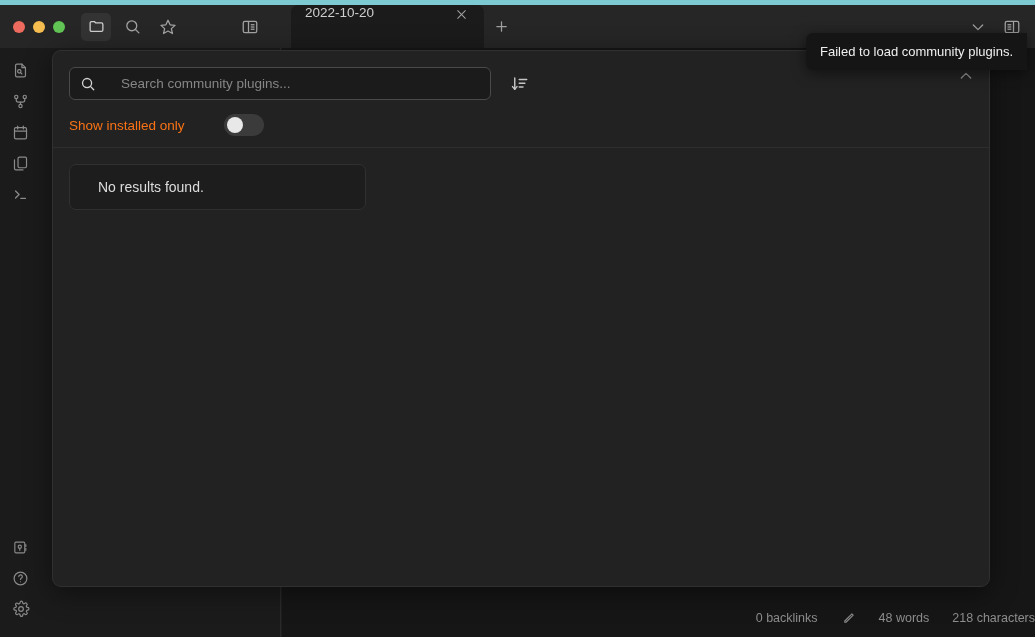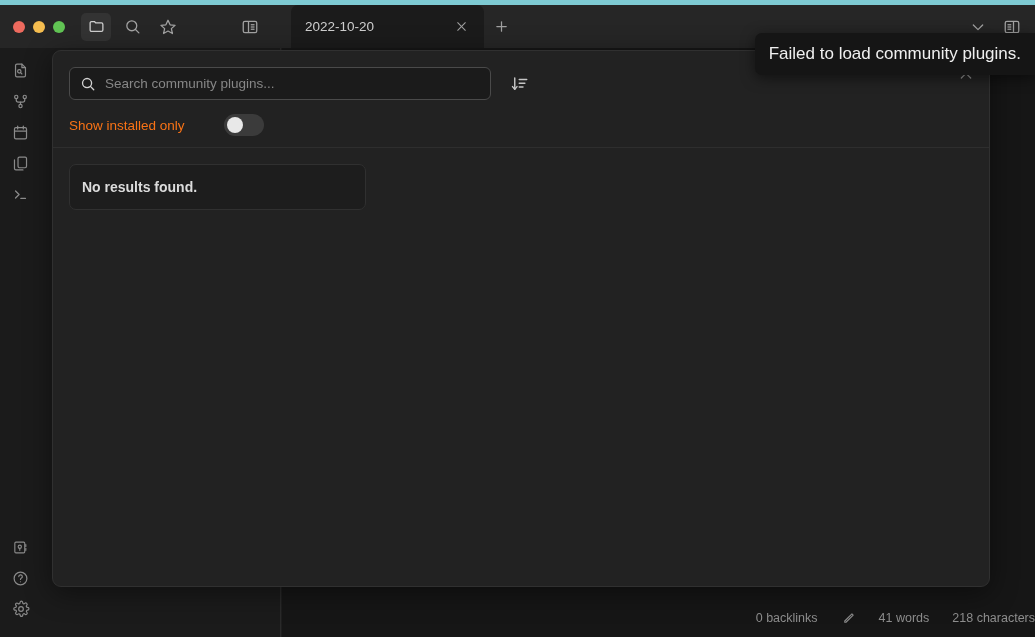--- a/index.html
+++ b/index.html
@@ -51,21 +51,21 @@
   
   .tabs {
     position: absolute; top: 5px; left: 291px;
     height: 43px;
     display: flex; align-items: flex-end;
   }
   .tab {
     width: 193px; height: 43px;
     background: #1b1b1b;
     border-radius: 7px 7px 0 0;
-    display: flex; align-items: center;
+    display: flex; align-items: flex-start;
     padding: 0 14px;
     position: relative;
   }
   .tab-title {
     flex: 1;
     font-size: 13.5px;
     color: #cfcfcf;
     white-space: nowrap; overflow: hidden;
   }
   .tab-close {
@@ -164,20 +164,21 @@
     gap: 9px;
   }
   .search-icon { color: #d2d2d2; display: flex; align-items: center; }
   .search-input {
     flex: 1;
     background: transparent; border: none; outline: none;
     color: #dadada;
     font-family: "Liberation Sans", sans-serif;
     font-size: 13.5px;
     caret-color: #dcdcdc;
+    margin-left: 16px;
   }
   .search-input::placeholder { color: #868686; }
   .sort-btn {
     width: 26px; height: 26px;
     display: flex; align-items: center; justify-content: center;
     color: #c6c6c6;
     margin-left: 6px;
   }
   .toggle-row {
     display: flex; align-items: center;
@@ -202,39 +203,38 @@
   .count-row {
     margin-top: 12px;
     font-size: 13.5px; color: #d6d6d6;
   }
   .modal-body { padding: 16px; }
   .no-results {
     width: 297px;
     background: #1d1d1d;
     border: 1px solid #303030;
     border-radius: 7px;
-    padding: 14px 12px;
+    padding: 14px 28px;
     font-size: 14px;
     color: #dcdcdc;
-    font-weight: bold;
   }
   .modal-collapse {
     position: absolute; right: 12px; top: 14px;
     width: 22px; height: 22px;
     display: flex; align-items: center; justify-content: center;
     color: #8e8e8e;
   }
 
   
   .toast {
     position: absolute;
-    right: 0px; top: 33px;
+    right: 8px; top: 33px;
     background: #151515;
     color: #efefef;
-    font-size: 17px;
+    font-size: 13px;
     padding: 11px 14px;
     border-radius: 7px 0 0 7px;
     box-shadow: 0 3px 14px rgba(0,0,0,0.5);
     white-space: nowrap;
     z-index: 50;
   }
   svg { display: block; }
 </style>
 </head>
 <body>
@@ -415,21 +415,21 @@
     </div>
   </div>
 
   <div class="statusbar">
     <span class="sb-item">0 backlinks</span>
     <span class="sb-icon">
       <svg width="15" height="15" viewBox="0 0 24 24" fill="none" stroke="currentColor" stroke-width="1.7" stroke-linecap="round" stroke-linejoin="round">
         <path d="M17.5 4.5l2 2L8 18H6v-2z"></path>
       </svg>
     </span>
-    <span class="sb-item">41 words</span>
+    <span class="sb-item">48 words</span>
     <span class="sb-item">218 characters</span>
   </div>
 
   <div class="modal">
     <div class="modal-header">
       <div class="search-row">
         <div class="search-box">
           <span class="search-icon">
             <svg width="16" height="16" viewBox="0 0 24 24" fill="none" stroke="currentColor" stroke-width="2" stroke-linecap="round">
               <circle cx="10.6" cy="10.6" r="6.8"></circle>

